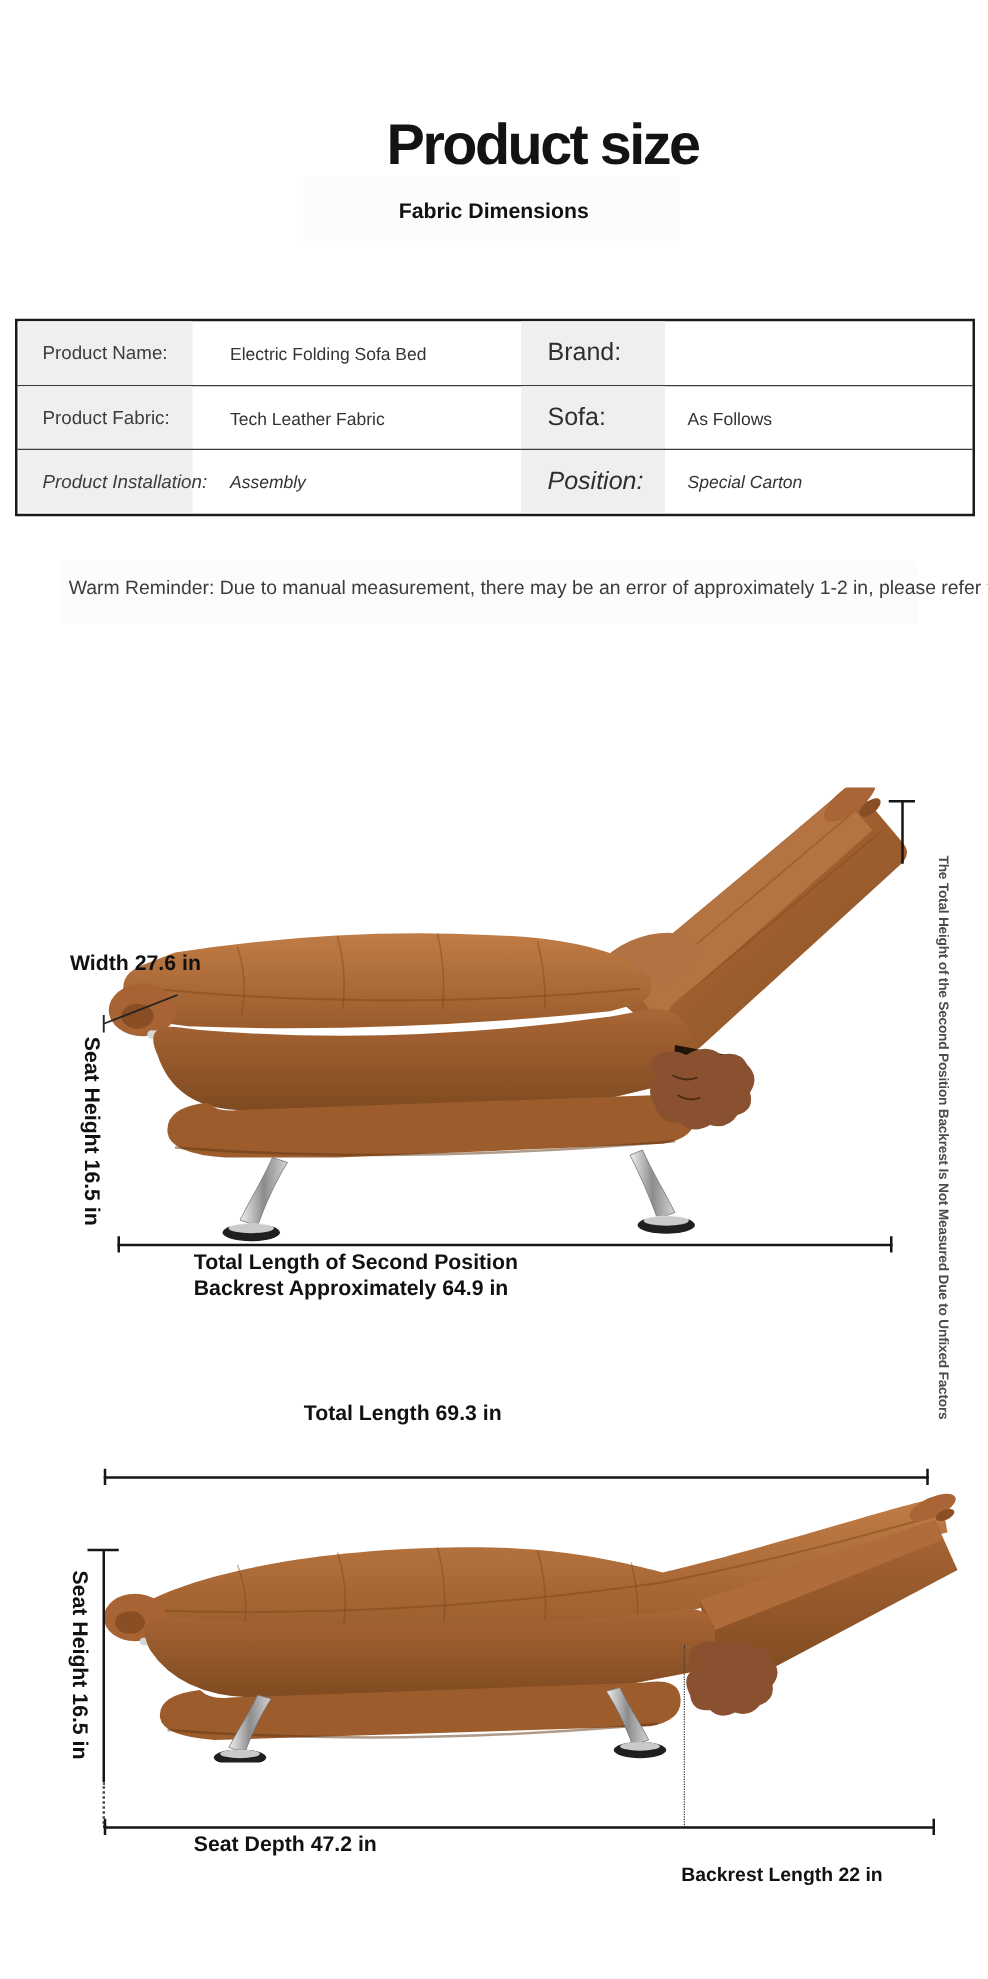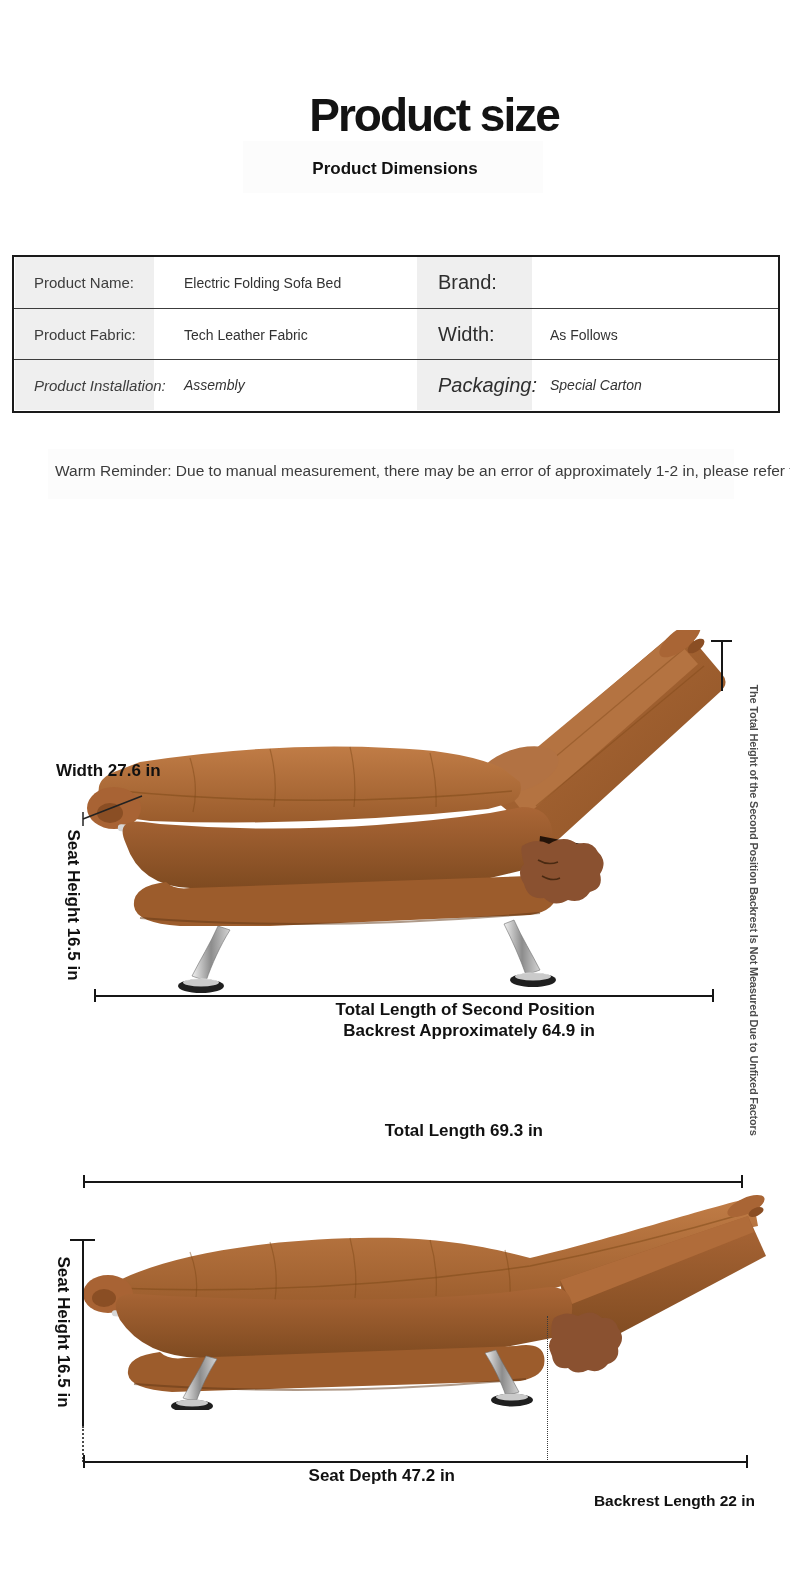--- a/index.html
+++ b/index.html
@@ -34,54 +34,54 @@
   
   .dim-label{font-size:17px;font-weight:700;color:#111;white-space:nowrap;}
   .dim-line-h{border-top:2px solid #161616;height:0;}
   .tick-v{width:2px;height:13px;background:#161616;}
   .tick-h{height:2px;background:#161616;}
   .vline{width:2px;background:#161616;}
   .vline-dotted{width:0;border-left:2px dotted #4a4a4a;}
   .dotted-thin{width:0;border-left:1.5px dotted #3a3a3a;}
   .vtext{position:absolute;transform:translate(-50%,-50%) rotate(90deg);white-space:nowrap;}
   .side-note{font-size:11px;font-weight:700;color:#4c4c4c;letter-spacing:-0.2px;}
-  .caption-center{text-align:right;line-height:21px;}
+  .caption-center{text-align:left;line-height:21px;}
 </style>
 </head>
 <body>
 
 <div class="page">
 
   <div class="abs title">Product size</div>
   <div class="abs subtitle-box"></div>
-  <div class="abs subtitle">Product Dimensions</div>
+  <div class="abs subtitle">Fabric Dimensions</div>
 
   <div class="abs spec-table">
     <div class="spec-row r0">
       <div class="col-shade-left"></div>
       <div class="col-shade-right"></div>
       <div class="cell c-llabel">Product Name:</div>
       <div class="cell c-lvalue">Electric Folding Sofa Bed</div>
       <div class="cell c-rlabel">Brand:</div>
       <div class="cell c-rvalue"></div>
     </div>
     <div class="spec-row r1">
       <div class="col-shade-left"></div>
       <div class="col-shade-right"></div>
       <div class="cell c-llabel">Product Fabric:</div>
       <div class="cell c-lvalue">Tech Leather Fabric</div>
-      <div class="cell c-rlabel">Width:</div>
+      <div class="cell c-rlabel">Sofa:</div>
       <div class="cell c-rvalue">As Follows</div>
     </div>
     <div class="spec-row r2">
       <div class="col-shade-left"></div>
       <div class="col-shade-right"></div>
       <div class="cell c-llabel">Product Installation:</div>
       <div class="cell c-lvalue">Assembly</div>
-      <div class="cell c-rlabel">Packaging:</div>
+      <div class="cell c-rlabel">Position:</div>
       <div class="cell c-rvalue">Special Carton</div>
     </div>
   </div>
 
   <div class="abs reminder-strip"></div>
   <div class="abs reminder">Warm Reminder: Due to manual measurement, there may be an error of approximately 1-2 in, please refer to the actual product.</div>
 
   <svg class="abs" style="left:70px;top:630px;" width="690" height="380" viewBox="0 0 690 380">
     <defs>
       <linearGradient id="lgSeat" x1="0" y1="0" x2="0" y2="1">

